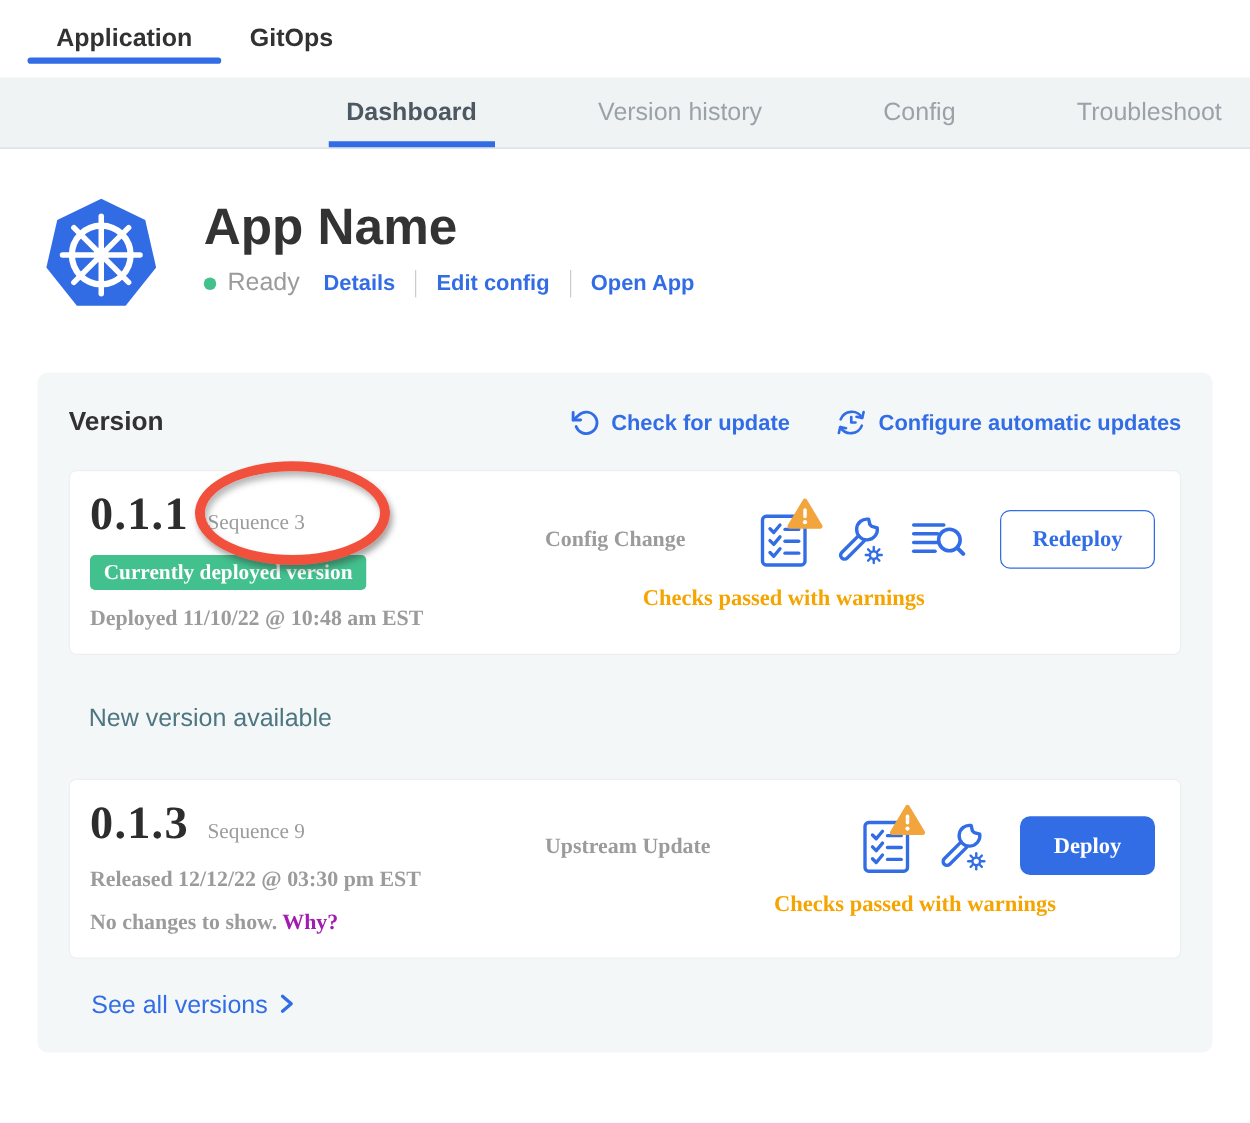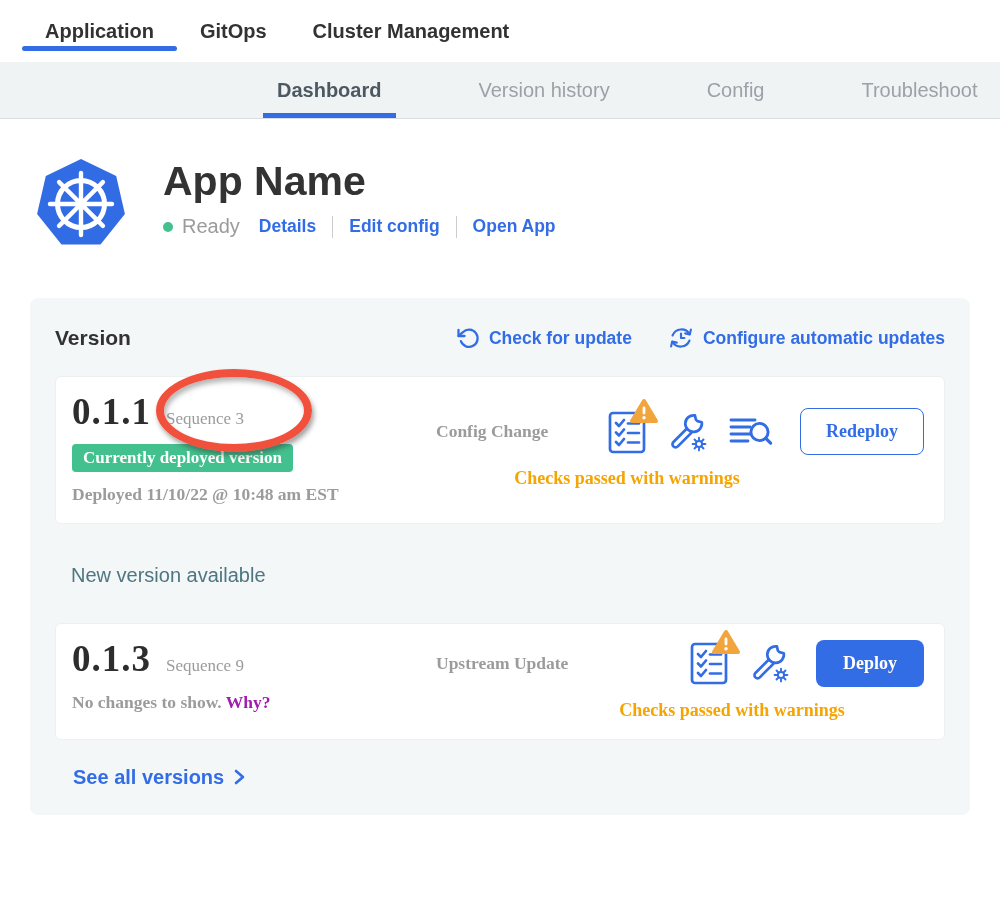--- a/index.html
+++ b/index.html
@@ -58,44 +58,41 @@
   .btn { font-size:18px; font-weight:700; border-radius:8px; cursor:pointer; font-family:inherit; }
   .btn-outline { background:#fff; color:#326de6; border:1.5px solid #326de6; padding:12px 25px; }
   .btn-solid { background:#326de6; color:#fff; border:none; padding:13px 27px; }
 
   .checks-line { font-size:18px; font-weight:700; color:#f5a400; margin-top:13px; text-align:center; }
   .checks-current { padding-right:106px; }
   .checks-available { padding-left:104px; }
 
   .new-version-heading { font-size:20px; font-weight:400; color:#4e7680; margin:40px 0 0 16px; }
 
-  .see-all { display:flex; align-items:center; gap:5px; margin:26px 0 0 18px; font-size:20px; font-weight:700; color:#326de6; cursor:pointer; }
+  .see-all { display:flex; gap:5px; margin:26px 0 0 18px; font-size:20px; font-weight:400; color:#326de6; cursor:pointer; }
 
   
   .red-ellipse {
     position:absolute; left:100px; top:-8px; width:156px; height:83px;
     border:8px solid #f0503c; border-radius:50%;
     box-shadow: 2px 4px 5px rgba(50,50,50,.45), inset 2px 4px 5px rgba(50,50,50,.35);
     pointer-events:none; z-index:5;
   }
 
   svg { display:block; }
 </style>
 </head>
 <body>
 
 <nav class="pnav">
   <div class="pnav-item active">
       <span>Application</span>
     </div>
   <div class="pnav-item">
       <span>GitOps</span>
-    </div>
-  <div class="pnav-item">
-      <span>Cluster Management</span>
     </div>
 </nav>
 
 <nav class="snav">
   <div class="snav-tab active">
       <span>Dashboard</span>
     </div>
   <div class="snav-tab">
       <span>Version history</span>
     </div>
@@ -240,20 +237,21 @@
   </div>
 
   <h3 class="new-version-heading">New version available</h3>
 
   <div class="vcard available">
     <div class="vc-left">
       <div class="version-line">
         <span class="version-number">0.1.3</span>
         <span class="sequence">Sequence 9</span>
       </div>
+      <div class="meta-text" style="margin-top:14px;">Released 12/12/22 @ 03:30 pm EST</div>
       <div class="changes-line">
         <span>No changes to show.</span>
         <span class="why-link">Why?</span>
       </div>
     </div>
     <div class="vc-right">
       <div class="vc-right-top">
         <span class="source-label">Upstream Update</span>
         <div class="icon-group">
           <span class="icon-wrap">

